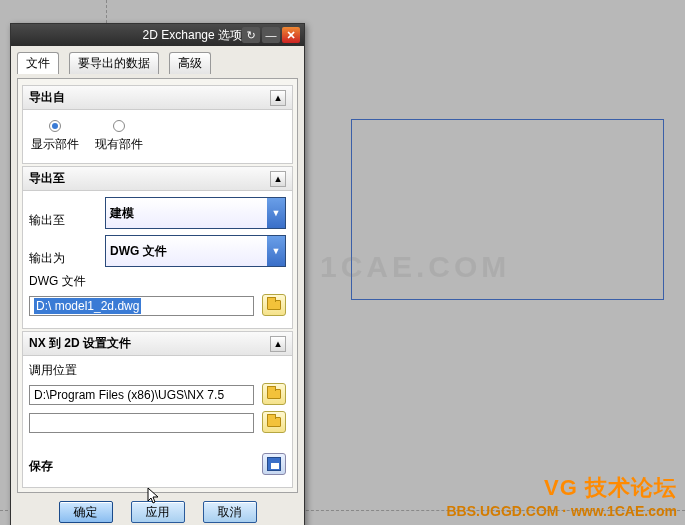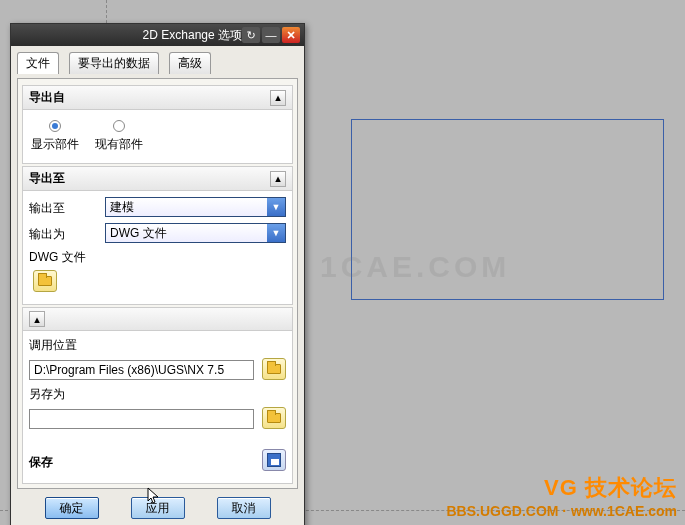--- a/index.html
+++ b/index.html
@@ -84,22 +84,22 @@
   .radio-dot {
     width: 12px; height: 12px; border-radius: 50%; border: 1px solid #888; background: #fff; position: relative;
   }
   .radio-dot.checked::after {
     content: ''; position: absolute; left: 2px; top: 2px; width: 6px; height: 6px; border-radius: 50%; background: #3a7bd5;
   }
 
   .formrow { display: flex; align-items: flex-end; margin-bottom: 6px; gap: 4px; }
   .formrow .lbl { width: 72px; }
   .select {
-    flex: 1; height: 20px; border: 1px solid #2a4a7a; background: linear-gradient(#fff,#eef);
-    display: flex; align-items: center; padding: 0 4px; position: relative; font-size: 12px;
+    flex: 1; height: 32px; border: 1px solid #2a4a7a; background: linear-gradient(#fff,#eef);
+    display: flex; align-items: center; padding: 0 4px; position: relative; font-size: 12px; font-weight: bold;
   }
   .select .arrow {
     position: absolute; right: 0; top: 0; width: 18px; height: 100%;
     background: linear-gradient(#6a9fe8,#3a6fc8); display: flex; align-items: center; justify-content: center;
     color: #fff; font-size: 9px;
   }
   .txt-input {
     flex: 1; height: 20px; border: 1px solid #888; background: #fff;
     padding: 0 4px; font-size: 12px; display: flex; align-items: center;
   }
@@ -117,21 +117,21 @@
   .folder-ico::before {
     content:''; position:absolute; left:-1px; top:-4px; width:7px; height:4px; background:#f3c23a; border:1px solid #b58a10; border-bottom:none; border-radius:1px 1px 0 0;
   }
   .floppy-ico {
     width: 14px; height: 14px; background: #3a6fc8; border: 1px solid #244a8a; position: relative;
   }
   .floppy-ico::after {
     content:''; position:absolute; left:3px; bottom:1px; width:8px; height:6px; background:#fff;
   }
 
-  .footer { display:flex; justify-content:center; gap:32px; padding:8px 0 2px 0; }
+  .footer { display:flex; justify-content:center; gap:18px; padding:8px 0 2px 0; }
   .btn {
     min-width: 54px; height: 22px; border: 1px solid #2a5a9a;
     background: linear-gradient(#dceeff,#a8cff0); border-radius: 2px;
     display:flex; align-items:center; justify-content:center; font-size:12px;
     box-shadow: inset 0 1px 0 #fff;
   }
   .btn.primary { background: linear-gradient(#cfe8ff,#8abdf0); border-color:#1a4a8a; }
   .cursor {
     position:absolute; left:147px; top:487px; width:14px; height:18px; pointer-events:none;
   }
@@ -196,43 +196,44 @@
           <span class="lbl">输出为</span>
           <div class="select">
             <span>DWG 文件</span>
             <span class="arrow">▼</span>
           </div>
         </div>
         <div style="margin-bottom:4px;">
           <span>DWG 文件</span>
         </div>
         <div class="formrow">
+          <div class="txt-input sel">
+            <span>D:\ model1_2d.dwg</span>
+          </div>
           <div class="icon-btn">
             <span class="folder-ico"></span>
           </div>
         </div>
       </div>
 
       <div class="section-hdr">
+        <span>NX 到 2D 设置文件</span>
         <span class="chev">▴</span>
       </div>
       <div class="section-body">
         <div style="margin-bottom:4px;">
           <span>调用位置</span>
         </div>
         <div class="formrow">
           <div class="txt-input">
             <span>D:\Program Files (x86)\UGS\NX 7.5</span>
           </div>
           <div class="icon-btn">
             <span class="folder-ico"></span>
           </div>
-        </div>
-        <div style="margin-bottom:4px;">
-          <span>另存为</span>
         </div>
         <div class="formrow">
           <div class="txt-input">
             <span></span>
           </div>
           <div class="icon-btn">
             <span class="folder-ico"></span>
           </div>
         </div>
         <div class="formrow" style="margin-top:20px;font-weight:bold;">

